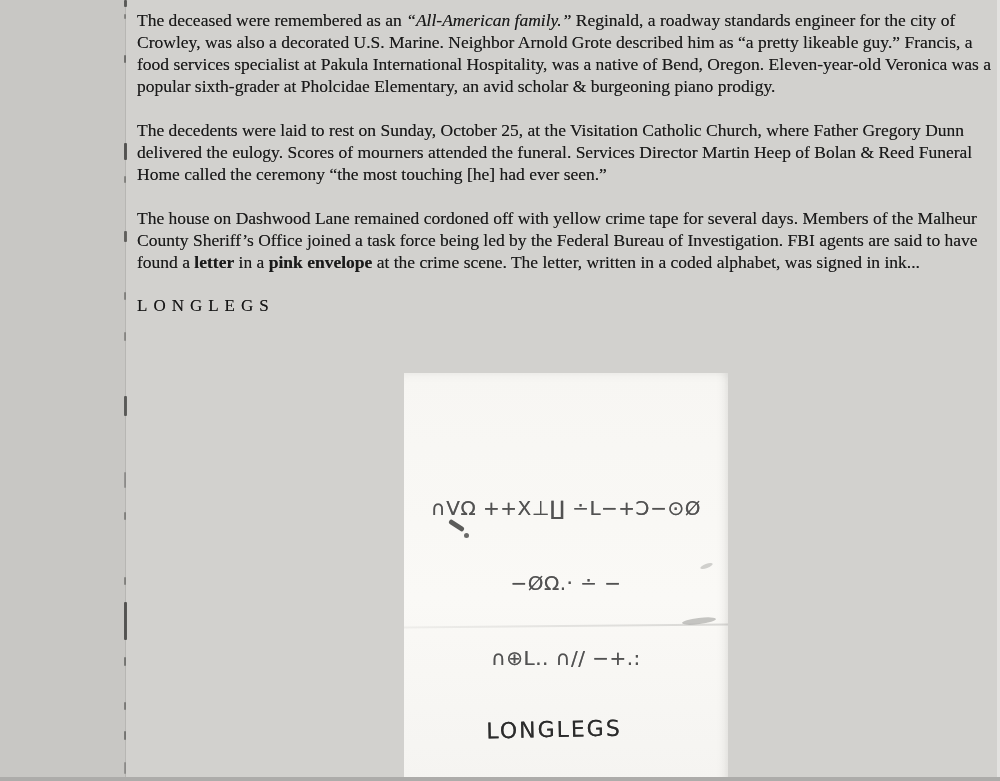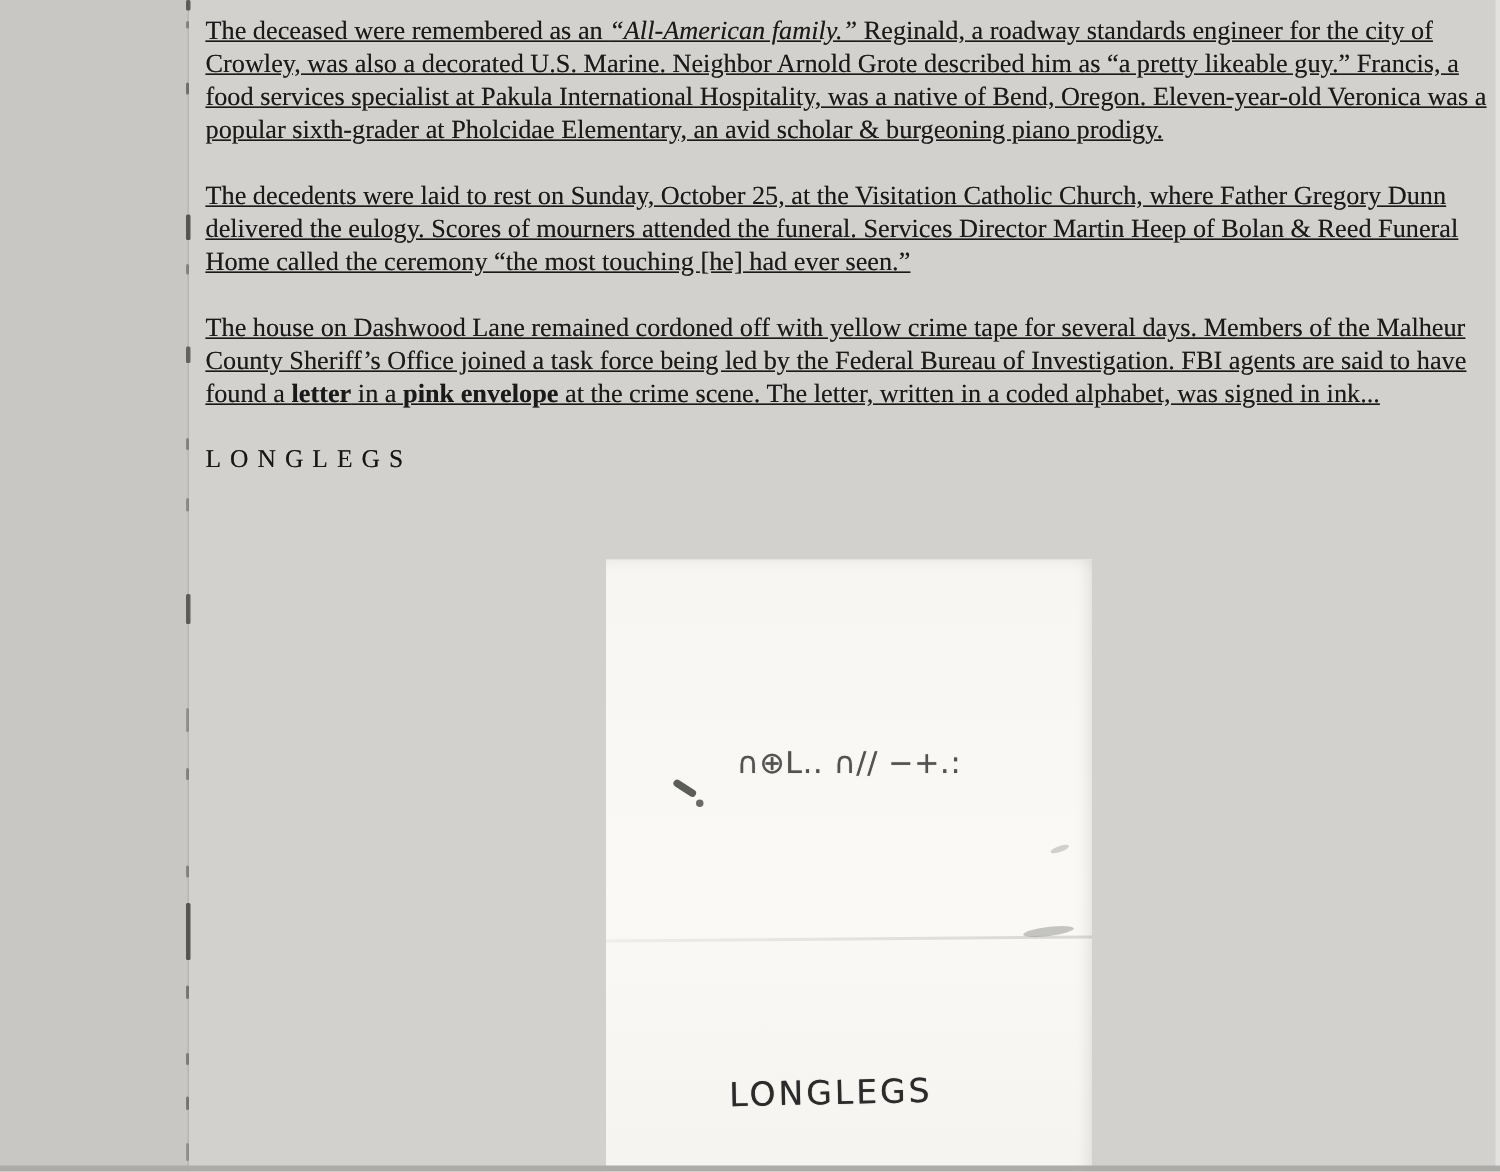--- a/index.html
+++ b/index.html
@@ -9,21 +9,21 @@
                background:#c8c7c4;}
   
   .spine{position:absolute;left:124px;top:0;bottom:0;width:3px;}
   .spine:before{content:"";position:absolute;left:1px;top:0;bottom:0;width:1px;
                 background:rgba(60,60,60,0.18);}
   .tick{position:absolute;left:0;background:#3a3a38;border-radius:1px;}
   
   .doc{position:absolute;left:137px;top:0;width:858px;padding-top:9px;
        font-size:17.5px;line-height:22px;color:#1a1a1a;
        text-shadow:0 0 .4px rgba(20,20,20,.55);}
-  .para{margin:0 0 22px 0;text-decoration:underline;}
+  .para{margin:0 0 22px 0;}
   .it{font-style:italic;}
   .bd{font-weight:bold;}
   .heading{margin-top:22px;font-size:17px;letter-spacing:6px;color:#161616;}
   
   .paper{position:absolute;left:404px;top:373px;width:324px;height:408px;
          background:linear-gradient(180deg,#f7f6f3 0%,#faf9f6 55%,#f5f4f1 100%);
          box-shadow:inset -9px 0 12px -9px rgba(0,0,0,.14),
                     inset 0 9px 12px -9px rgba(0,0,0,.07);}
   .cipher{position:absolute;left:0;top:73px;width:100%;text-align:center;
           font-family:"DejaVu Sans",sans-serif;font-size:20px;line-height:25px;
@@ -80,20 +80,22 @@
 
     <p class="para"><span>The decedents were laid to rest on Sunday, October 25, at the Visitation Catholic Church, where Father Gregory Dunn delivered the eulogy. Scores of mourners attended the funeral. Services Director Martin Heep of Bolan &amp; Reed Funeral Home called the ceremony “the most touching [he] had ever seen.”</span></p>
 
     <p class="para"><span>The house on Dashwood Lane remained cordoned off with yellow crime tape for several days. Members of the Malheur County Sheriff’s Office joined a task force being led by the Federal Bureau of Investigation. FBI agents are said to have found a </span><span class="bd">letter</span><span> in a </span><span class="bd">pink envelope</span><span> at the crime scene. The letter, written in a coded alphabet, was signed in ink...</span></p>
 
     <div class="heading">LONGLEGS</div>
   </div>
 
   <div class="paper">
     <div class="cipher">
+      <div class="cipher-line">∩VΩ ++X⊥∐ ∸L−+Ɔ−⊙Ø</div>
+      <div class="cipher-line">−ØΩ.· ∸ −</div>
       <div class="cipher-line">∩⊕L.. ∩// −+.:</div>
       
       
       
       
     </div>
     <div class="pencil-mark"></div>
     <div class="pencil-dot"></div>
     <div class="crease"></div>
     <div class="smudge s1"></div>

